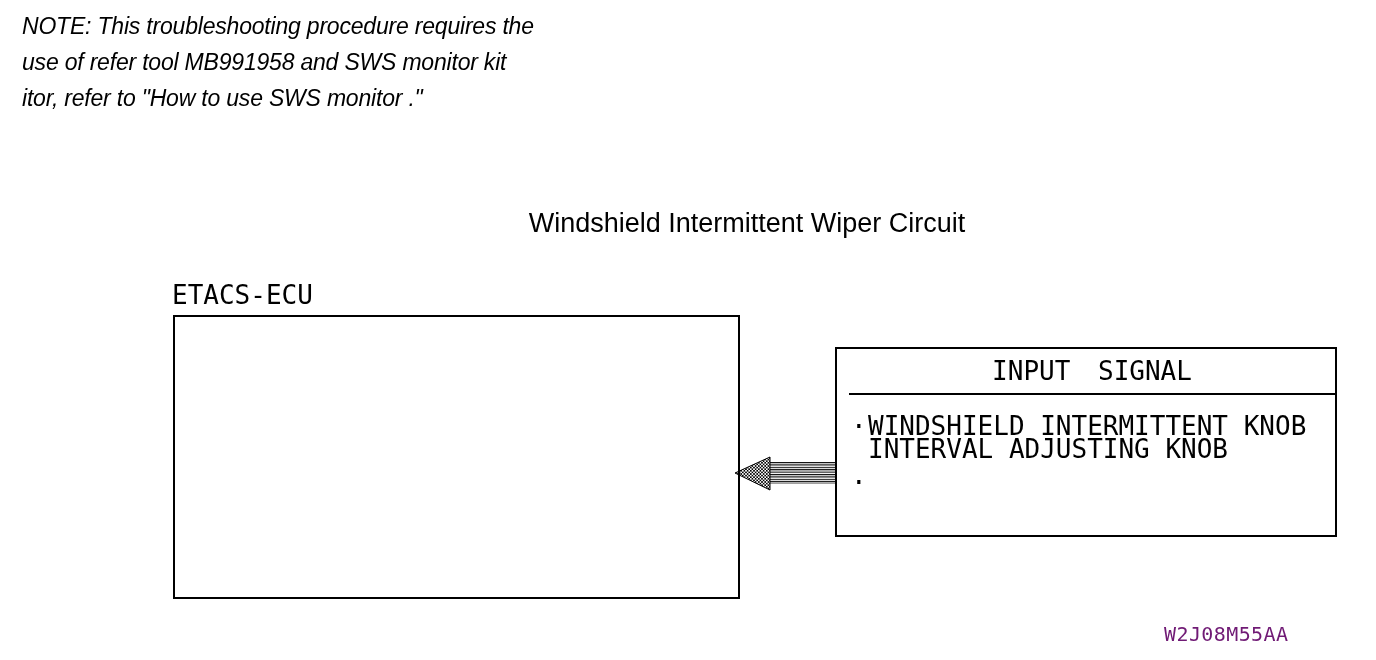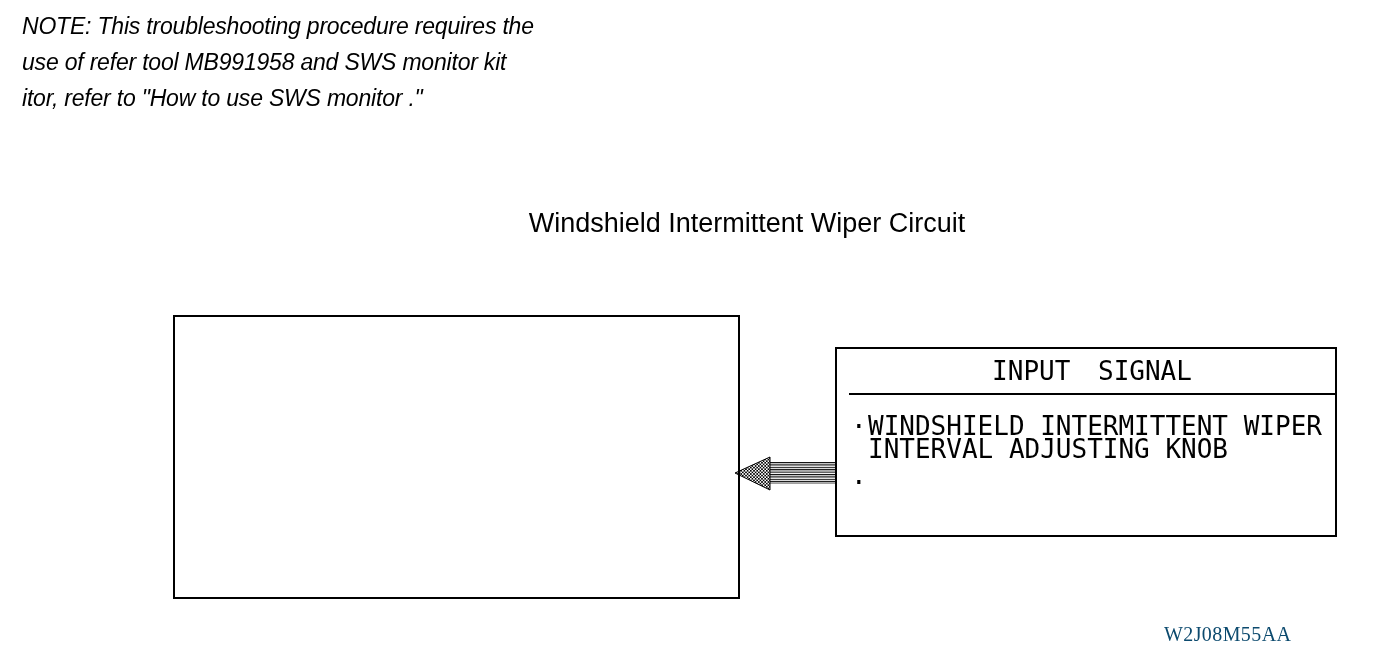--- a/index.html
+++ b/index.html
@@ -114,38 +114,38 @@
   }
 
   
   .figure-code {
     position: absolute;
     left: 1164px;
     top: 624px;
     font-size: 20px;
     line-height: 20px;
     letter-spacing: 0.4px;
-    color: #0c4a6e;
+    color: #701a75;
     white-space: nowrap;
-    font-family: Liberation Serif, serif;
   }
 </style>
 </head>
 <body>
 
 <div id="page">
 
   <div class="note-block">
     <div>NOTE: This troubleshooting procedure requires the</div>
     <div>use of refer tool MB991958 and SWS monitor kit</div>
     <div>itor, refer to "How to use SWS monitor ."</div>
   </div>
 
   <div class="figure-title">Windshield Intermittent Wiper Circuit</div>
 
+  <div class="ecu-label mono">ETACS-ECU</div>
   <div class="ecu-box"></div>
 
   <svg class="signal-arrow" viewBox="0 0 108 46" xmlns="http://www.w3.org/2000/svg" aria-hidden="true">
     <defs>
       <pattern id="hstripe" patternUnits="userSpaceOnUse" width="6" height="2.4">
         <rect x="0" y="0" width="6" height="1.1" fill="#000000"></rect>
       </pattern>
       <pattern id="xhatch" patternUnits="userSpaceOnUse" width="3.2" height="3.2">
         <path d="M0,0 L3.2,3.2 M0,3.2 L3.2,0" stroke="#000000" stroke-width="0.8"></path>
       </pattern>
@@ -154,21 +154,21 @@
     <polygon points="5,23 40,7 40,40" fill="url(#xhatch)" stroke="#000000" stroke-width="1"></polygon>
   </svg>
 
   <div class="input-signal-box">
     <div class="input-signal-header mono">INPUT SIGNAL</div>
     <div class="input-signal-body">
 
       <div class="bullet-item mono">
         <span class="bullet-glyph">·</span>
         <span>
-          <div>WINDSHIELD INTERMITTENT WIPER</div>
+          <div>WINDSHIELD INTERMITTENT KNOB</div>
           <div>INTERVAL ADJUSTING KNOB</div>
         </span>
       </div>
 
       <div class="bullet-item mono">
         <span class="bullet-glyph">·</span>
         <span>
         </span>
       </div>
 

